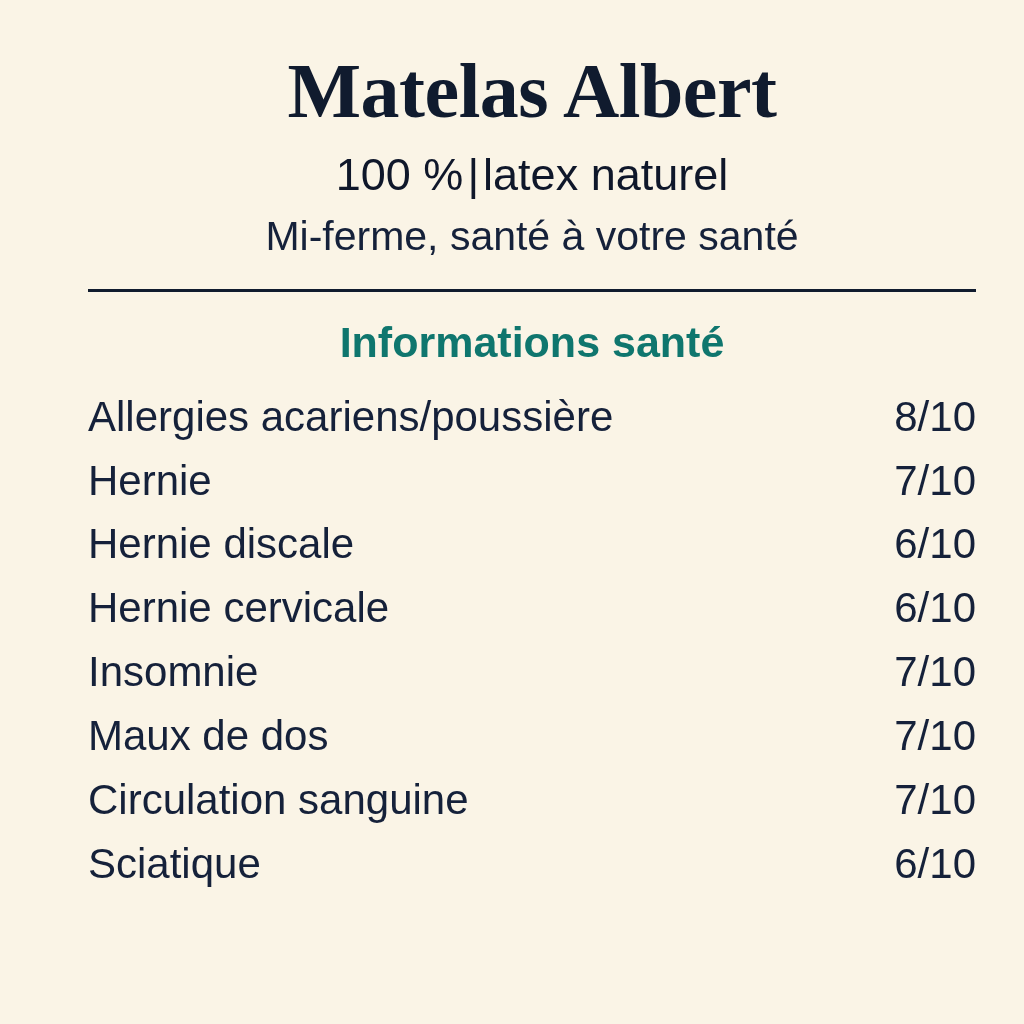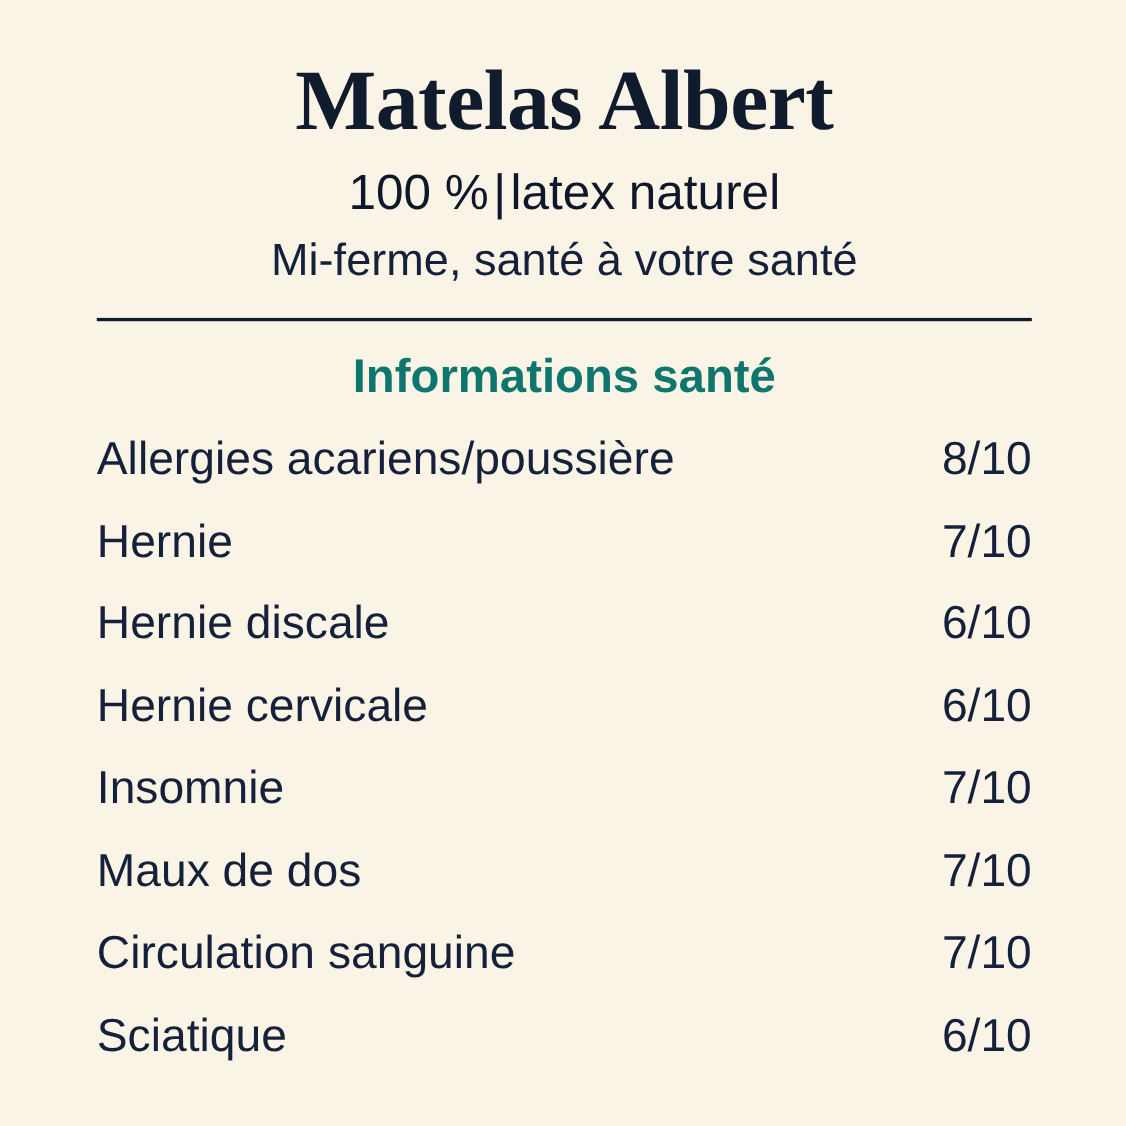--- a/index.html
+++ b/index.html
@@ -11,21 +11,21 @@
     height: 1024px;
     background: #faf4e6;
     font-family: "Liberation Sans", sans-serif;
     color: #131f33;
     overflow: hidden;
   }
   .card {
     width: 1024px;
     height: 740px;
     box-sizing: border-box;
-    padding: 40px 86px 0 88px;
+    padding: 40px 48px 0 88px;
     display: flex;
     flex-direction: column;
   }
   .title {
     font-family: "Liberation Serif", serif;
     font-weight: bold;
     font-size: 78px;
     line-height: 1.05;
     text-align: center;
     letter-spacing: -0.5px;
@@ -61,21 +61,20 @@
     text-align: center;
     font-size: 43px;
     font-weight: bold;
     margin-top: 26px;
     color: #0f766e;
   }
   .list {
     margin-top: 18px;
     display: flex;
     flex-direction: column;
-    gap: 11px;
   }
   .row {
     display: flex;
     align-items: baseline;
     justify-content: space-between;
     font-size: 42px;
     line-height: 1.52;
     color: #15213a;
   }
   .row .label {

